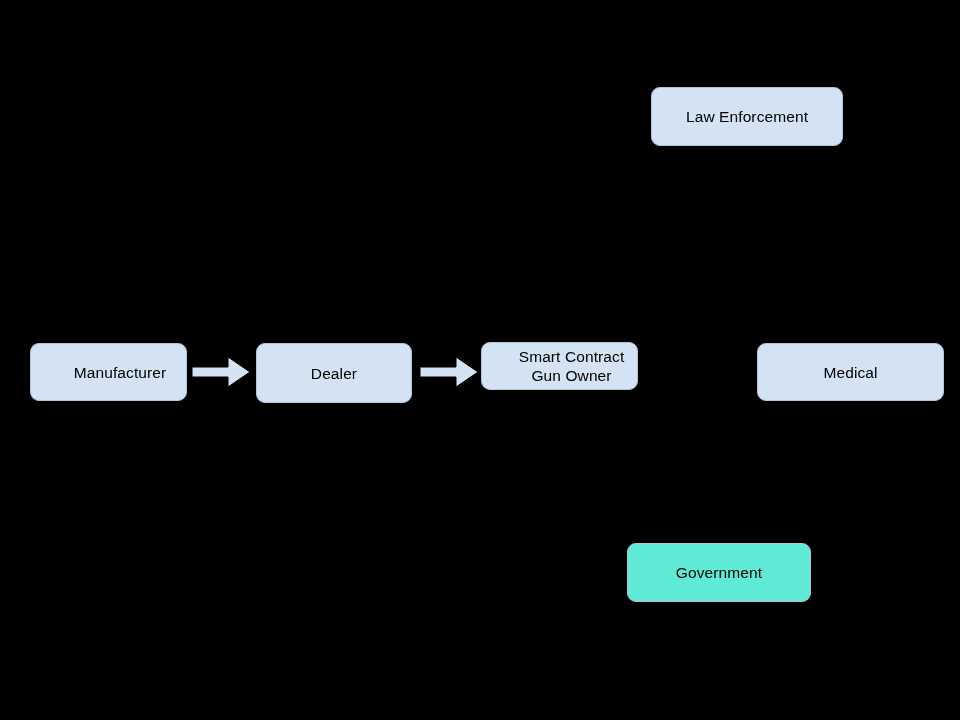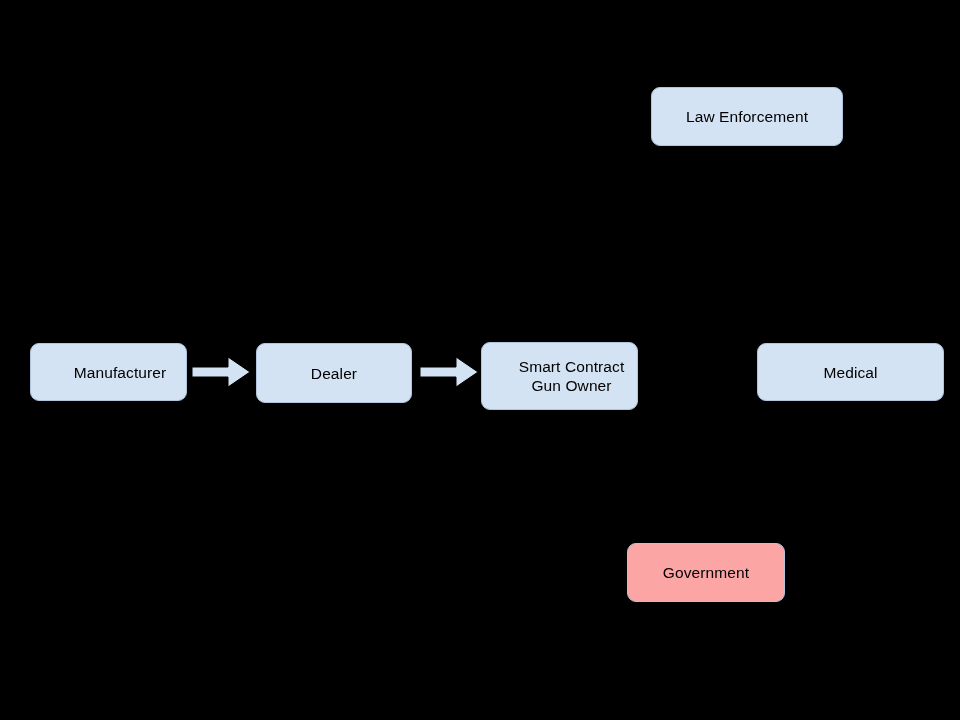--- a/index.html
+++ b/index.html
@@ -58,30 +58,30 @@
   </div>
 
   <div class="node" id="node-manufacturer" style="left: 30px; top: 343px; width: 157px; height: 58px; background: rgb(212, 227, 243); border-color: rgb(176, 196, 222); color: rgb(0, 0, 0); padding-left: 23px;">
     <span class="label">Manufacturer</span>
   </div>
 
   <div class="node" id="node-dealer" style="left: 256px; top: 343px; width: 156px; height: 60px; background: rgb(212, 227, 243); border-color: rgb(176, 196, 222); color: rgb(0, 0, 0);">
     <span class="label">Dealer</span>
   </div>
 
-  <div class="node" id="node-smart-contract-gun-owner" style="left: 481px; top: 342px; width: 157px; height: 68px; background: rgb(212, 227, 243); border-color: rgb(176, 196, 222); color: rgb(0, 0, 0); padding-left: 24px;">
+  <div class="node" id="node-smart-contract-gun-owner" style="left: 481px; top: 342px; width: 157px; height: 48px; background: rgb(212, 227, 243); border-color: rgb(176, 196, 222); color: rgb(0, 0, 0); padding-left: 24px;">
     <span class="label">Smart Contract
 Gun Owner</span>
   </div>
 
   <div class="node" id="node-medical" style="left: 757px; top: 343px; width: 187px; height: 58px; background: rgb(212, 227, 243); border-color: rgb(176, 196, 222); color: rgb(0, 0, 0);">
     <span class="label">Medical</span>
   </div>
 
-  <div class="node" id="node-government" style="left: 627px; top: 543px; width: 158px; height: 59px; background: #fca5a5; border-color: rgb(176, 196, 222); color: rgb(0, 0, 0);">
+  <div class="node" id="node-government" style="left: 627px; top: 543px; width: 184px; height: 59px; background: #5eead4; border-color: rgb(176, 196, 222); color: rgb(0, 0, 0);">
     <span class="label">Government</span>
   </div>
 
   <div class="arrow" id="arrow-manufacturer-to-dealer" style="left: 192px; top: 356px;">
     <svg width="59" height="32" viewBox="0 0 59 32" aria-hidden="true">
       <polygon points="0,11 36,11 36,1 58,16 36,31 36,21 0,21" fill="#d4e3f3" stroke="#000000" stroke-width="1"></polygon>
     </svg>
   </div>
 
   <div class="arrow" id="arrow-dealer-to-smart-contract" style="left: 420px; top: 356px;">

